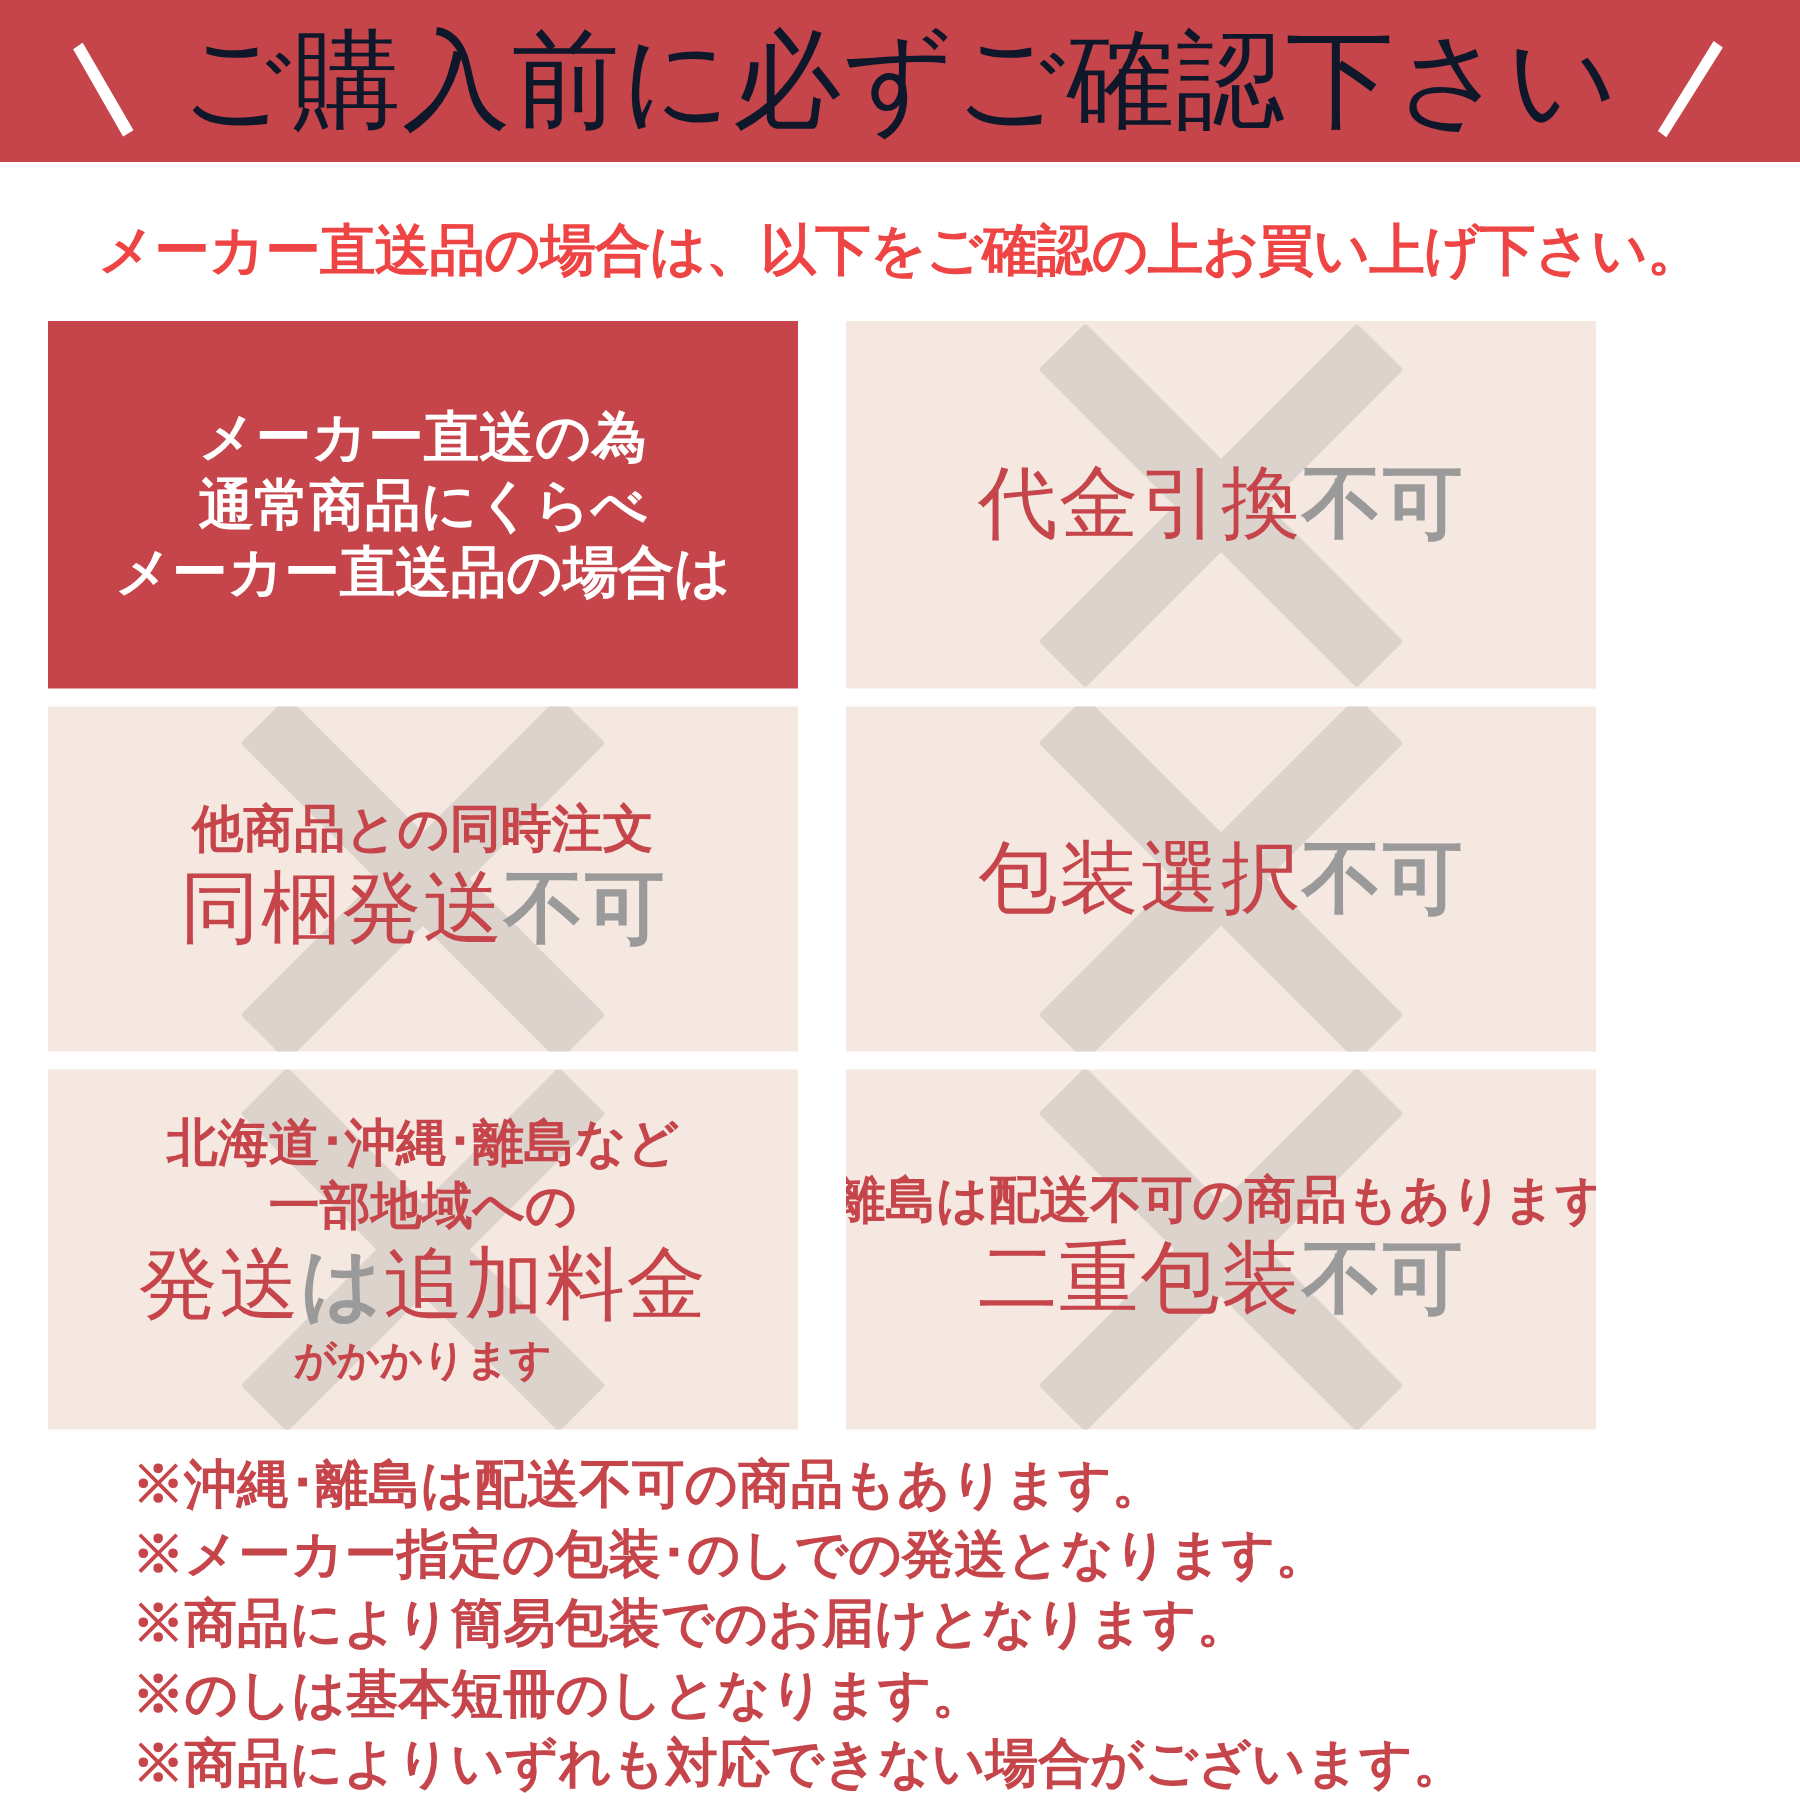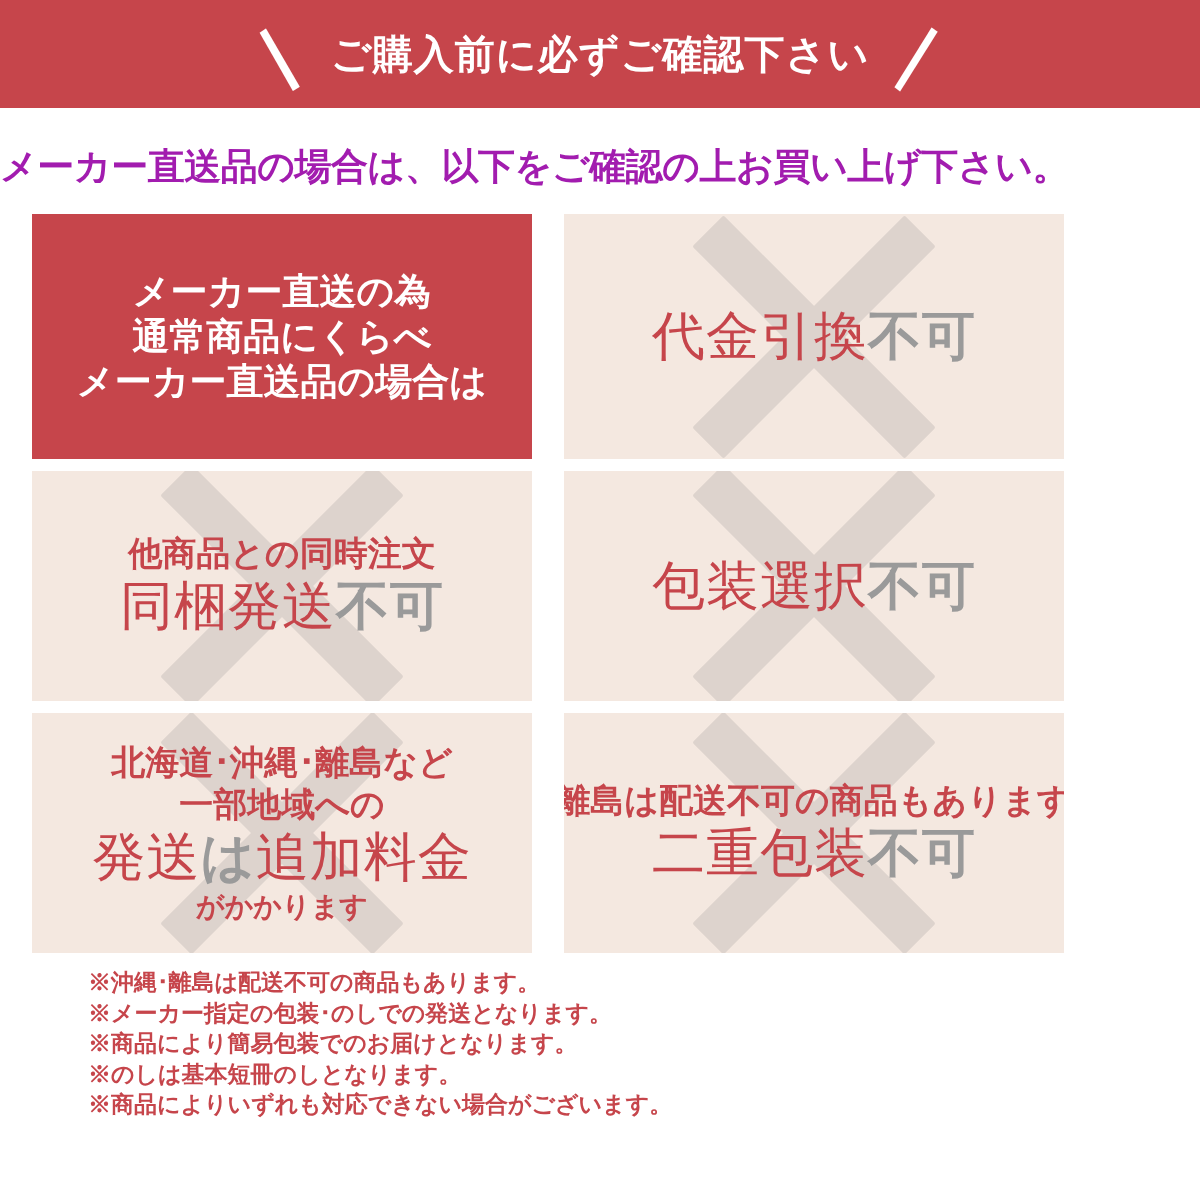--- a/index.html
+++ b/index.html
@@ -39,33 +39,34 @@
   .slash {
     color: #ffffff;
     font-size: 70px;
     font-weight: bold;
     line-height: 1;
     display: inline-block;
   }
   .slash-left { transform: skewX(-16deg); }
   .slash-right { transform: skewX(16deg); }
   .header-title {
-    color: #ffffff;
-    font-size: 40px;
-    font-weight: bold;
+    color: #0f172a;
+    font-size: 72px;
+    font-weight: normal;
     letter-spacing: 1px;
     white-space: nowrap;
     line-height: 1;
   }
 
   
   .lead {
-    color: #a21caf;
+    color: #ef4444;
     font-size: 37px;
     font-weight: bold;
+    text-align: center;
     letter-spacing: -0.5px;
     padding: 34px 0 22px 0;
     white-space: nowrap;
   }
 
   
   .grid {
     width: 1136px;
     margin: 0 auto;
     display: grid;
@@ -156,21 +157,21 @@
 
   
   .notes {
     width: 1032px;
     margin: 14px auto 0 auto;
     padding-left: 4px;
     box-sizing: border-box;
   }
   .note {
     color: #c6454b;
-    font-size: 23px;
+    font-size: 35px;
     font-weight: bold;
     line-height: 1.33;
     white-space: nowrap;
   }
   .note.indent {
     padding-left: 26px;
   }
 </style>
 </head>
 <body>

